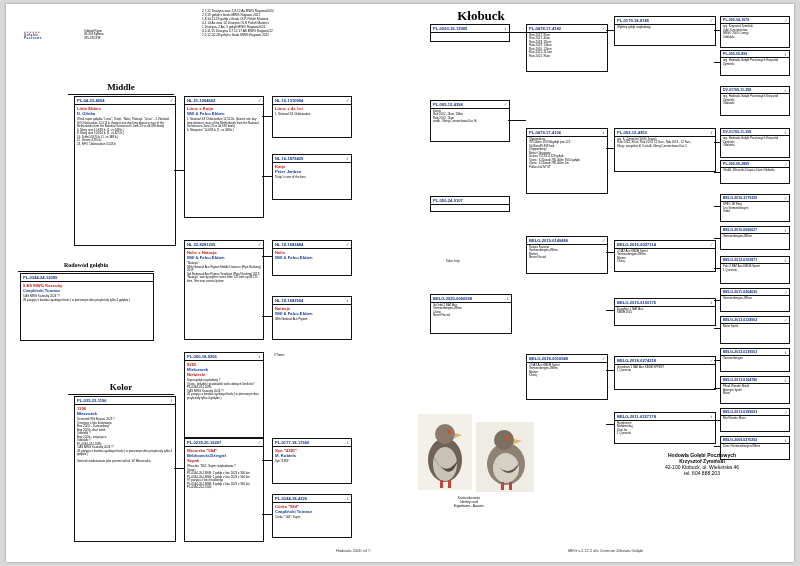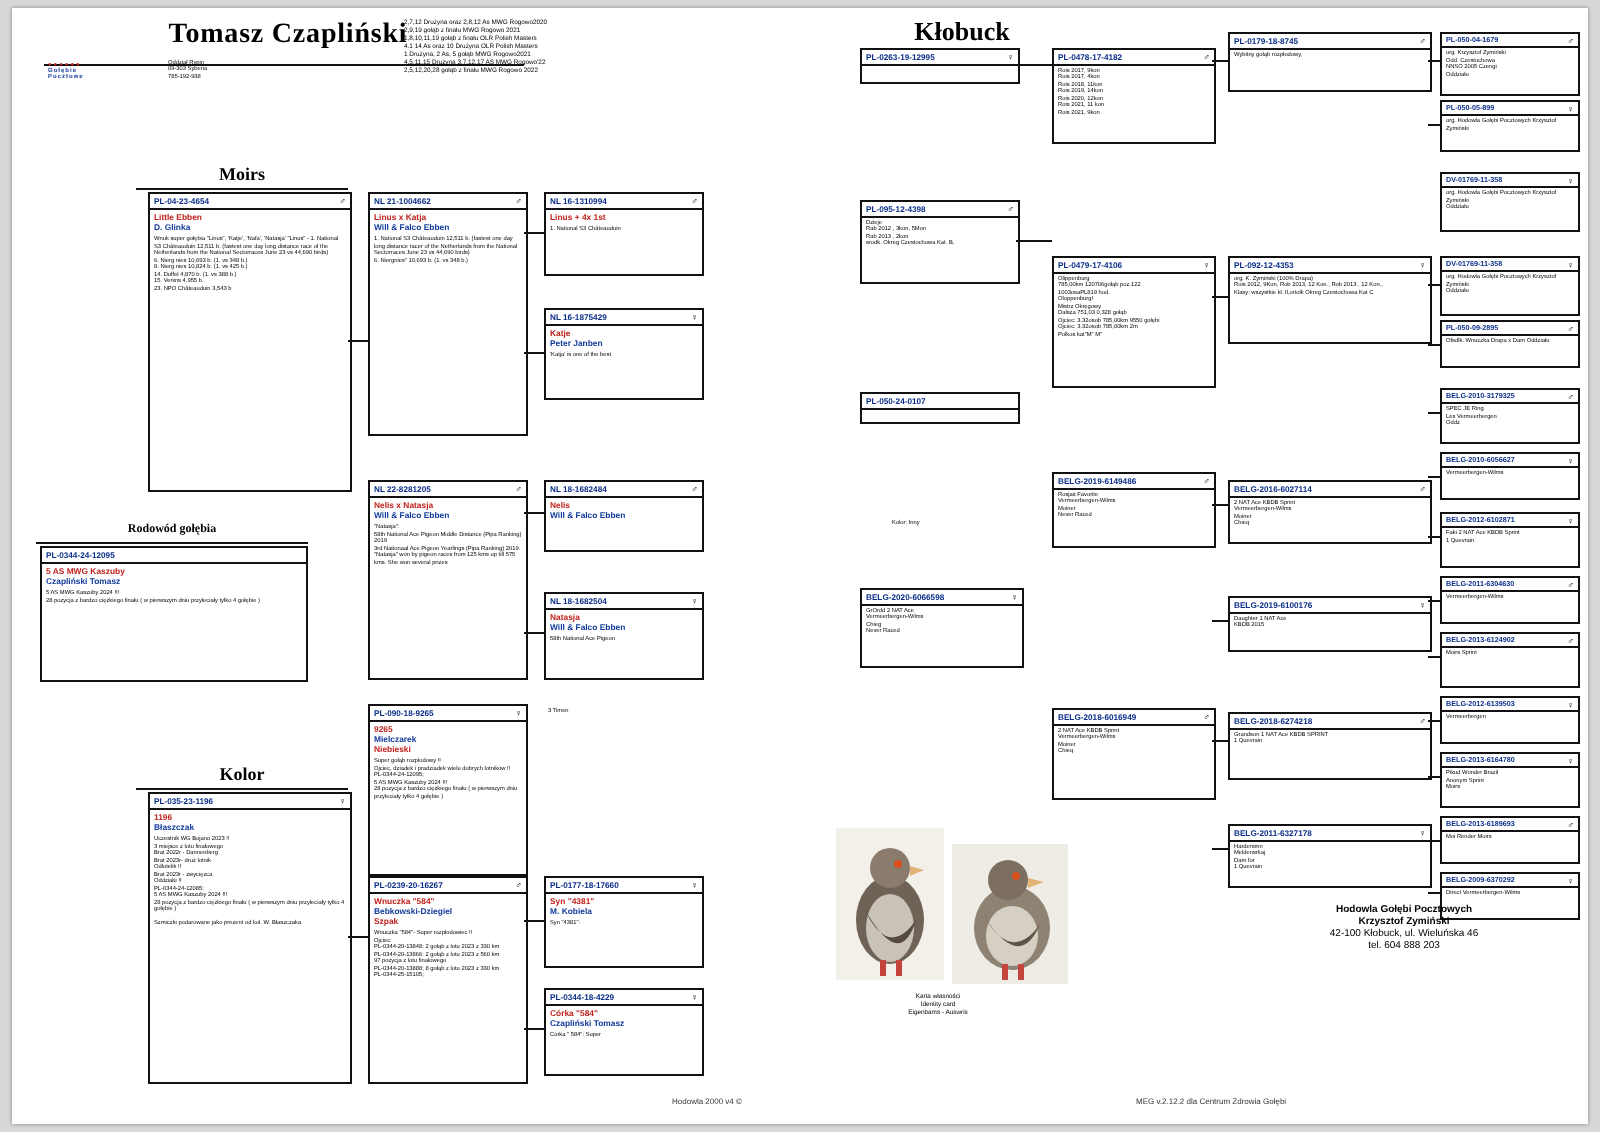--- a/index.html
+++ b/index.html
@@ -39,24 +39,20 @@
   .sectionlabel{font-family:"Liberation Serif",serif;font-weight:bold;font-size:9px;text-align:center;}
   .footer{font-size:4px;color:#333;}
   .bird{position:absolute;}
   .stamp{font-size:3.2px;line-height:1.25;text-align:center;}
 </style>
 </head>
 <body>
 
 <div id="sheet">
 
-  <div class="abs" style="left:8px;top:6px;width:260px;">
-    <div class="title-main ctr">Tomasz Czapliński</div>
-    <div class="sep" style="left:8px;top:22px;width:240px;"></div>
-  </div>
   <div class="abs" style="left:18px;top:27px;width:52px;">
     <div class="logo-dots" style="letter-spacing:1px;">●●●●●●</div>
     <div class="logo-dots" style="color:#123a9b;font-weight:bold;">Gołębie<br>Pocztowe</div>
   </div>
   <div class="abs tiny" style="left:78px;top:26px;width:120px;">
     <div>Oddział Rypin</div>
     <div>09-303 Syberia</div>
     <div>785-192-938</div>
   </div>
 
@@ -77,21 +73,21 @@
   </div>
 
   <div class="abs tiny" style="left:535px;top:42px;width:70px;">
     <div>ROK 2020 8KON,</div>
     <div>ROK 2020 8KON,</div>
     <div>ROK 2021 7KON,</div>
     <div>Mon.</div>
     <div>Wystawiany w wszystkich kat...</div>
   </div>
 
-  <div class="abs sectionlabel" style="left:60px;top:78px;width:110px;">Moirs</div>
+  <div class="abs sectionlabel" style="left:60px;top:78px;width:110px;">Middle</div>
   <div class="sep" style="left:62px;top:90px;width:106px;"></div>
 
   <div class="bx" style="left:68px;top:92px;width:100px;height:148px;">
     <div class="hd">PL-04-23-4654</div>
     <span class="sx">♂</span>
     <div class="bd">
       <div class="nm red">Little Ebben</div>
       <div class="nm blue">D. Glinka</div>
       <div class="tiny" style="white-space:pre-line;margin-top:2px;">Wnuk super gołębia "Linus", 'Katje', 'Nafa', 'Natasja' "Linus" - 1. National S3 Châteauduin 12,511 b. (fastest one day long distance race of the Netherlands from the National Sectorraces June 23 vs 44,690 birds)
 6. Nierg nies 10,693 b. (1. vs 348 b.)

